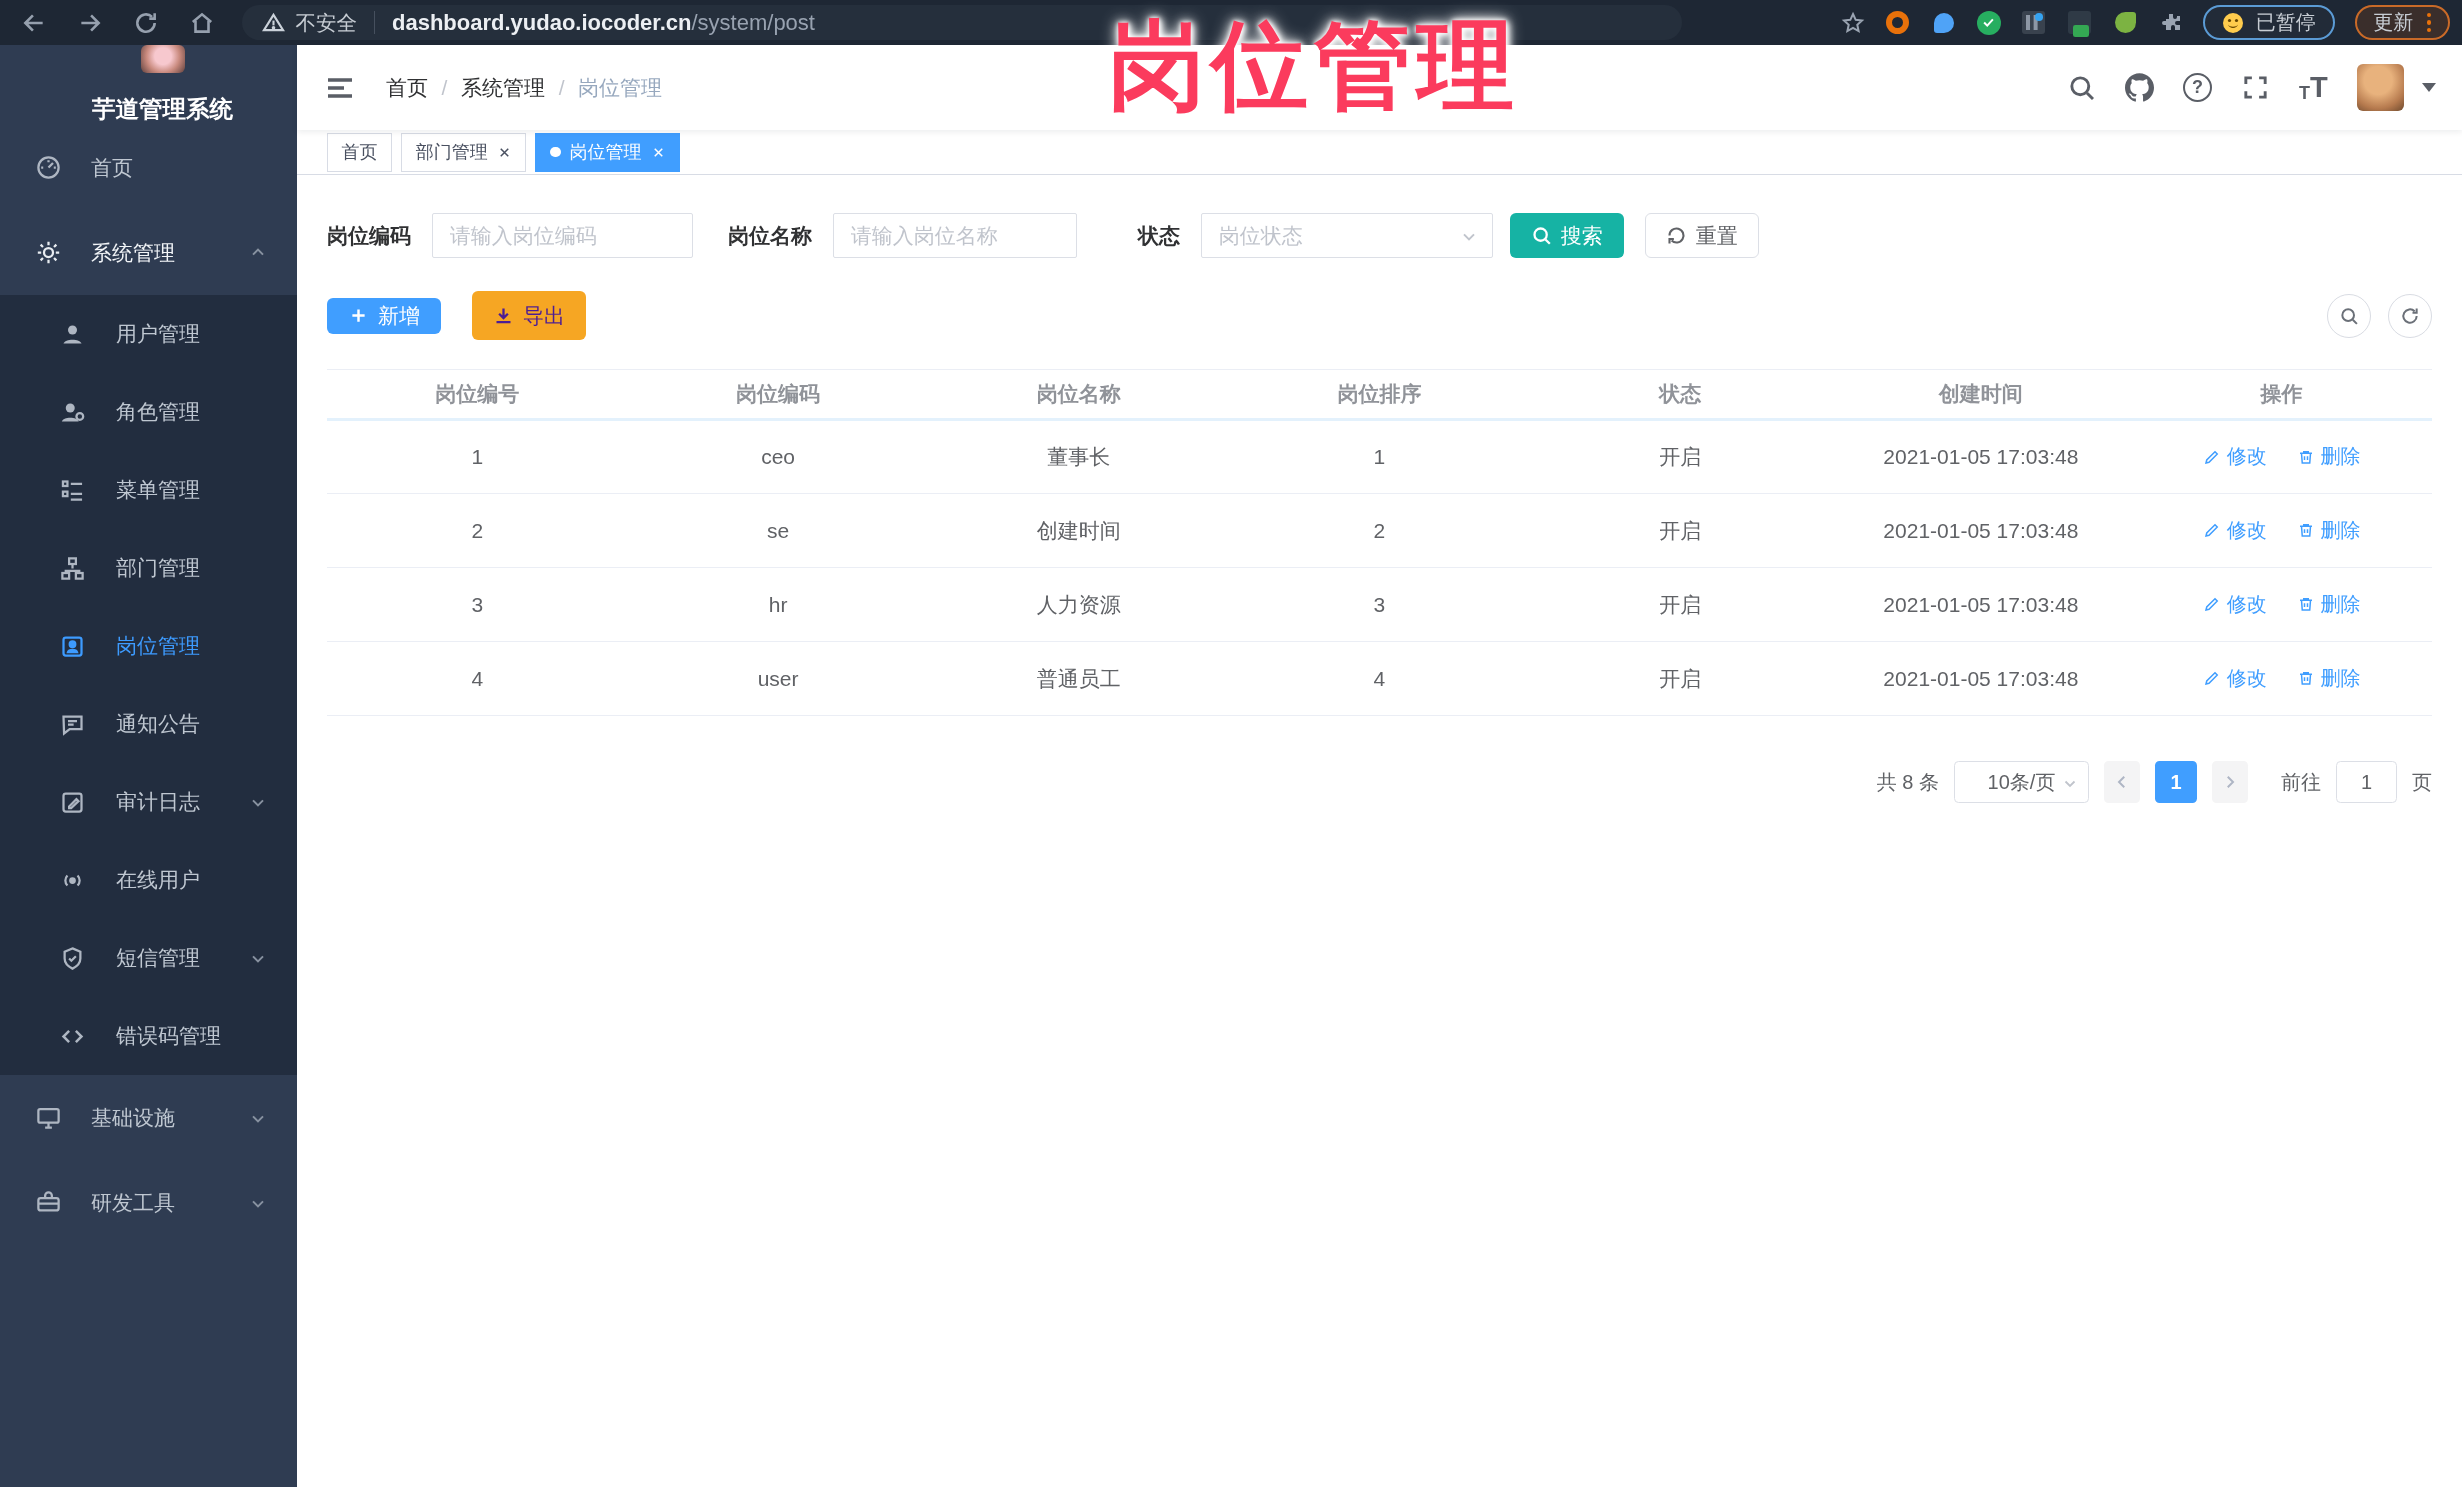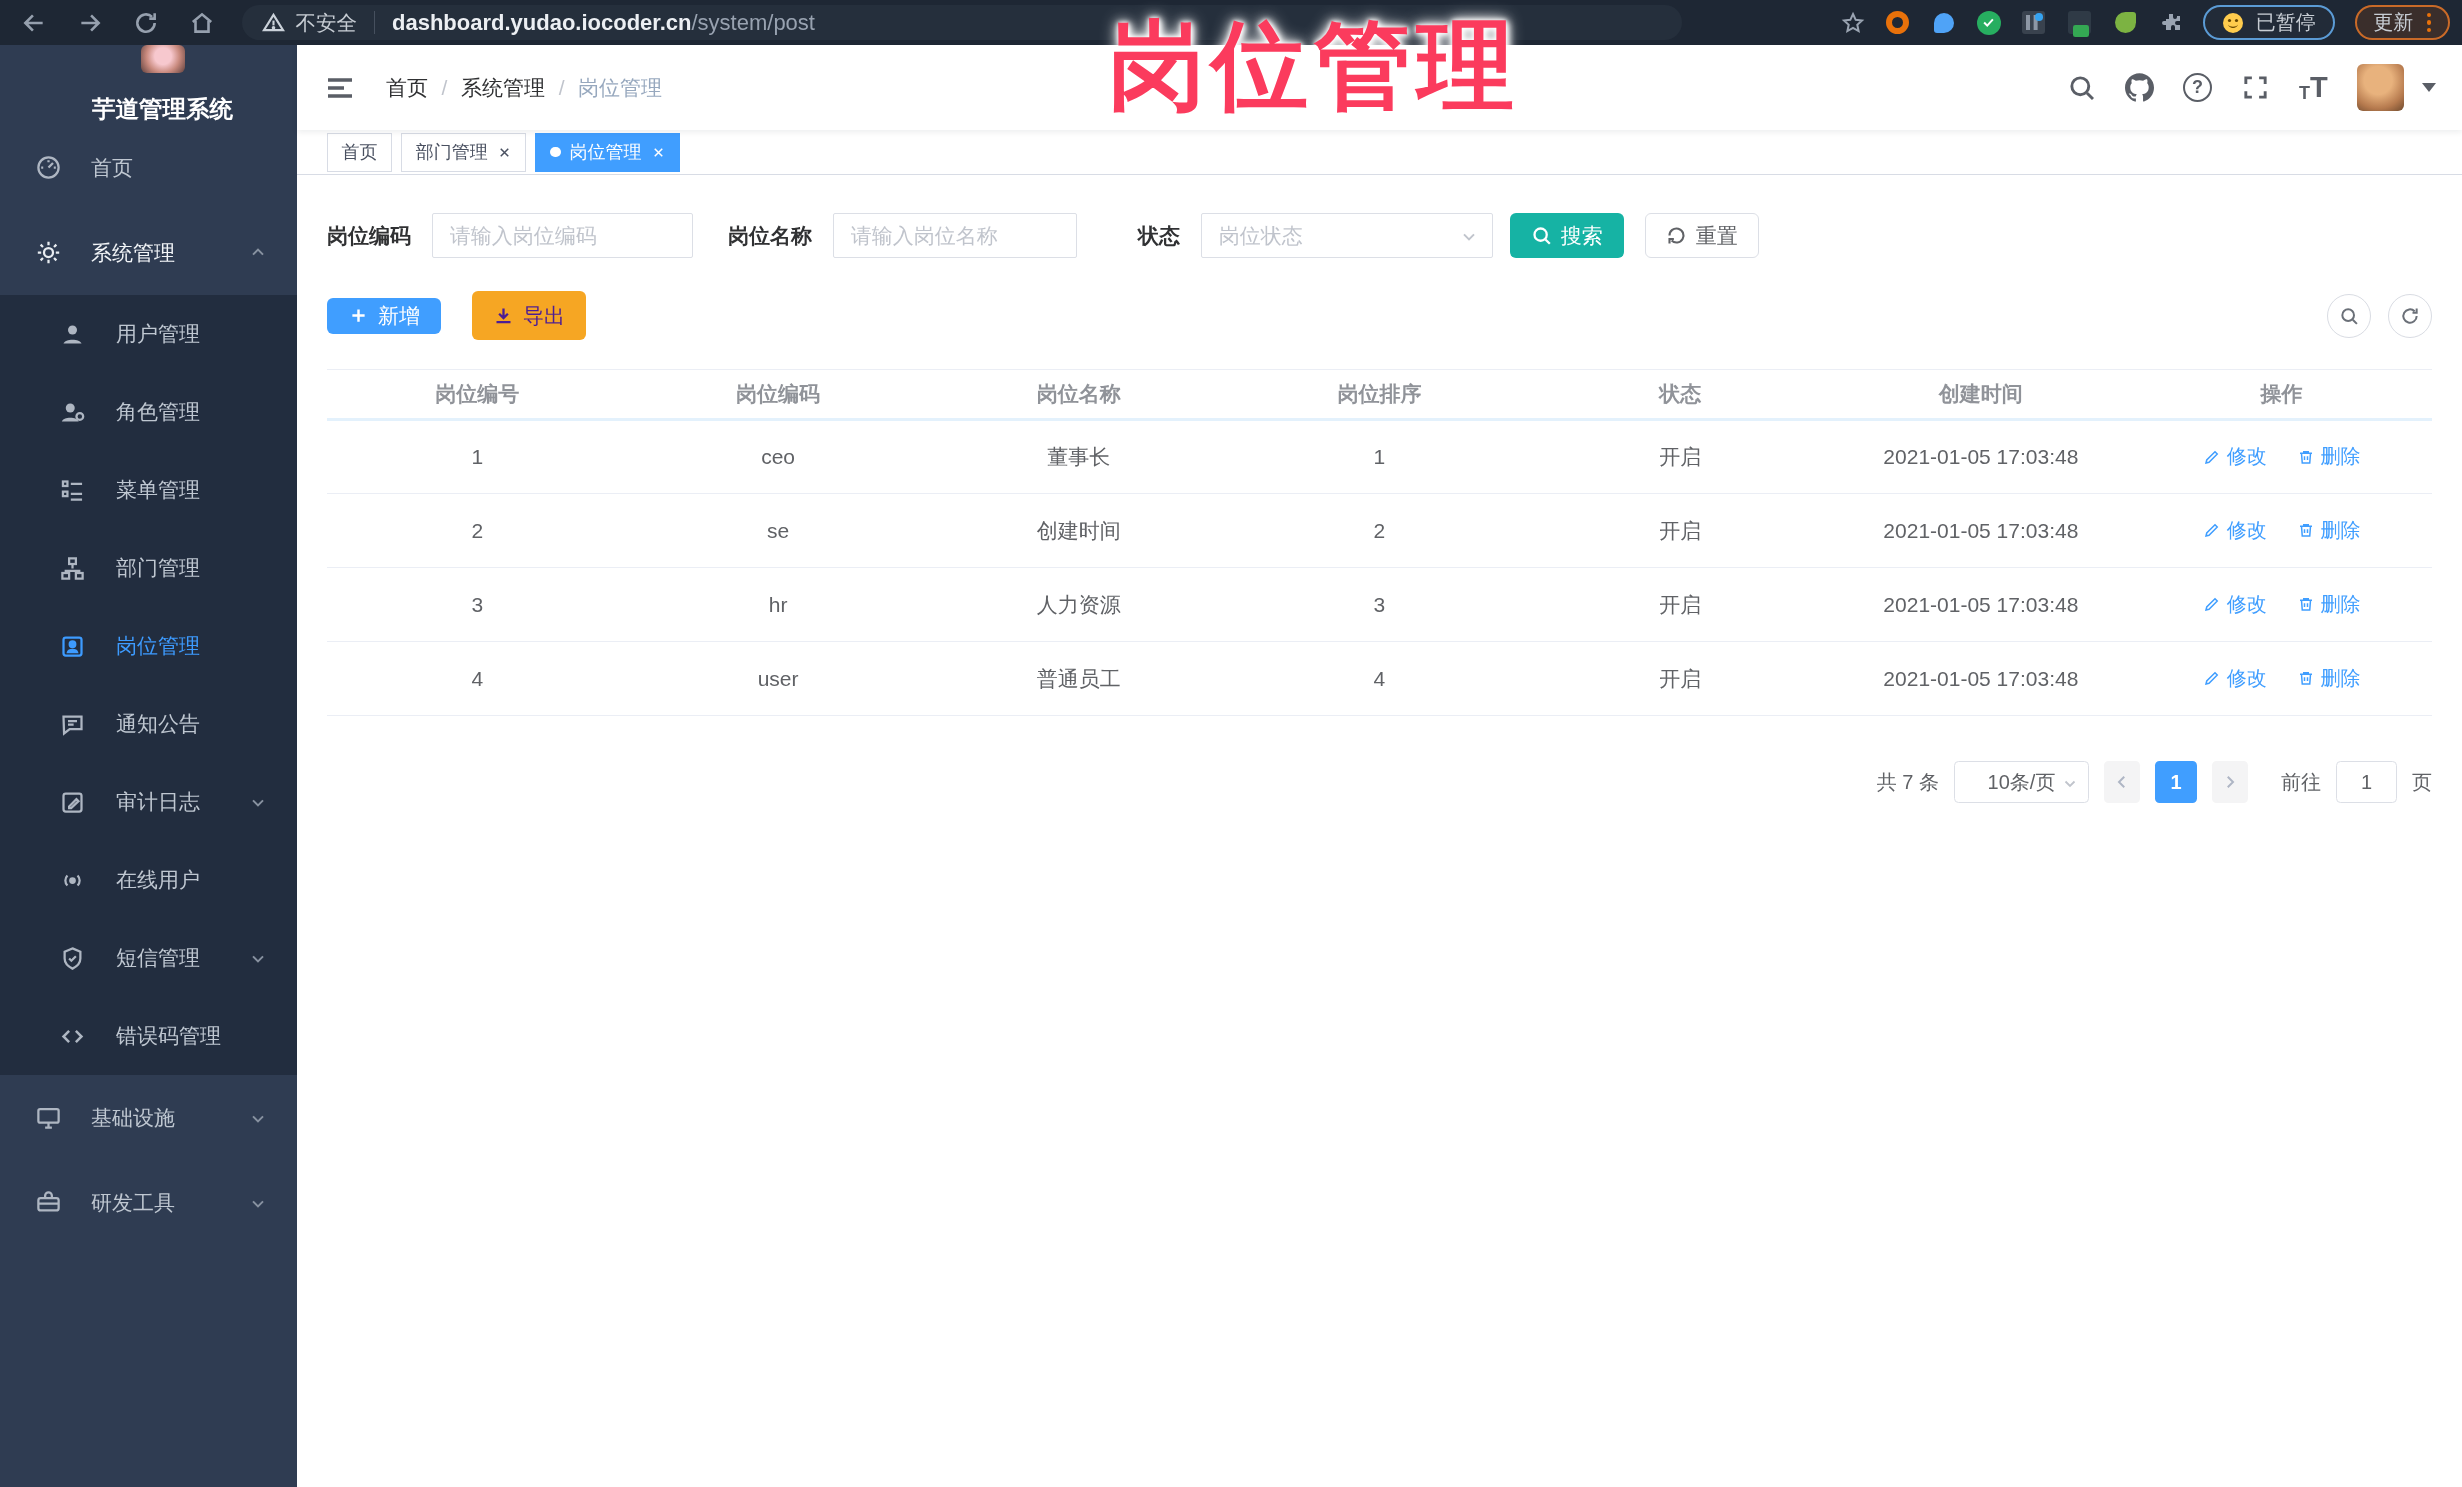--- a/index.html
+++ b/index.html
@@ -639,21 +639,21 @@
                   <path d="M10 11v5M14 11v5"></path>
                 </svg>
                 <span>删除</span>
               </a>
           </td>
         </tr>
       </tbody>
     </table>
 
     <div class="pager">
-      <span>共 7 条</span>
+      <span>共 8 条</span>
       <span class="psize">
         <span>10条/页</span>
         <span class="schev">
             <svg viewBox="0 0 24 24" fill="none" stroke="currentColor" stroke-width="2.4">
               <path d="M6 10l6 6 6-6"></path>
             </svg>
           </span>
       </span>
       <span class="pbtn">
           <svg viewBox="0 0 24 24" fill="none" stroke="currentColor" stroke-width="2.6">

